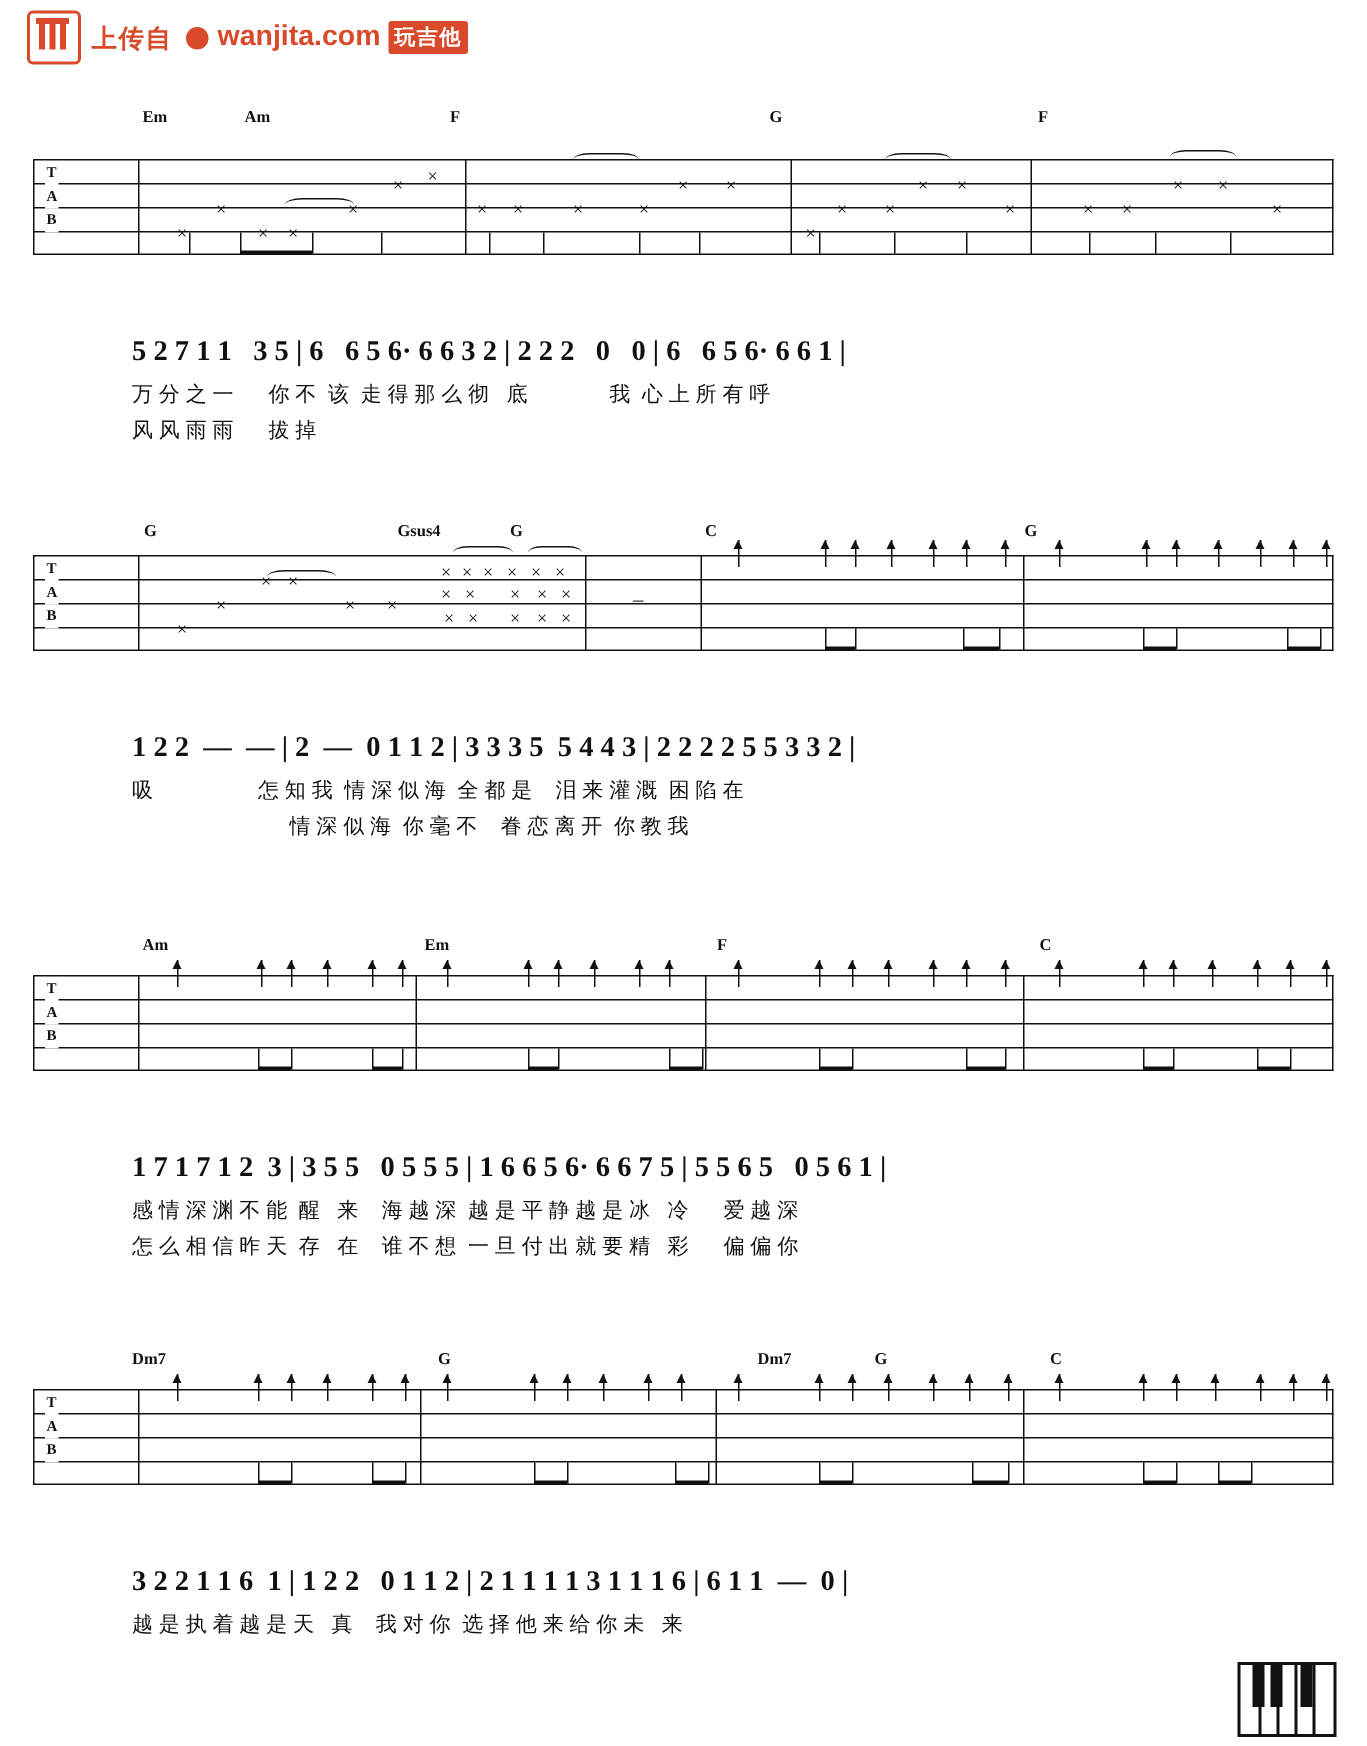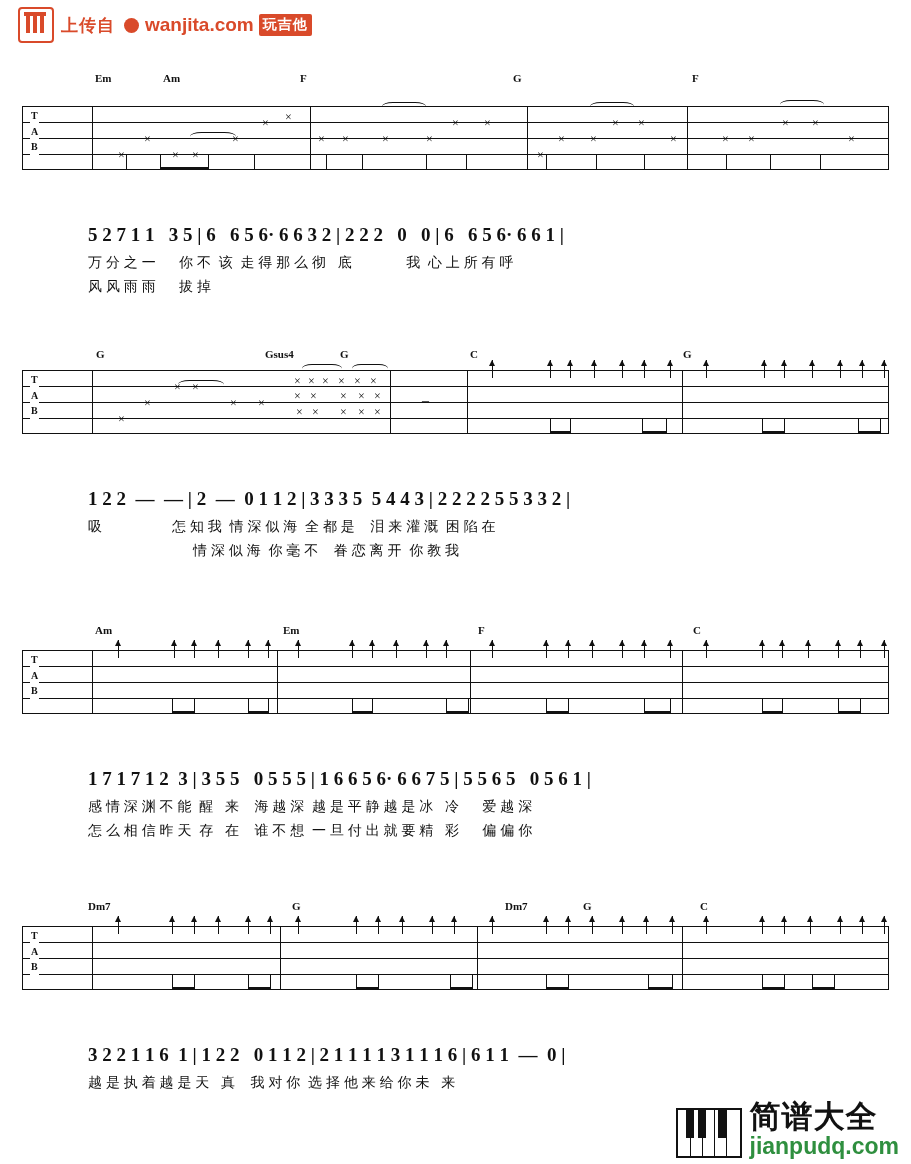--- a/index.html
+++ b/index.html
@@ -397,17 +397,13 @@
 <div class="footer">
   <div class="piano">
     <div class="k" style="left:12px;"></div>
     <div class="k" style="left:24px;"></div>
     <div class="k" style="left:36px;"></div>
     <div class="k" style="left:48px;"></div>
     <div class="bk" style="left:8px;"></div>
     <div class="bk" style="left:20px;"></div>
     <div class="bk" style="left:40px;"></div>
   </div>
-  <div class="fttext">
-    <div class="ftcn">简谱大全</div>
-    <div class="ften">jianpudq.com</div>
-  </div>
 </div>
 
 </body></html>

